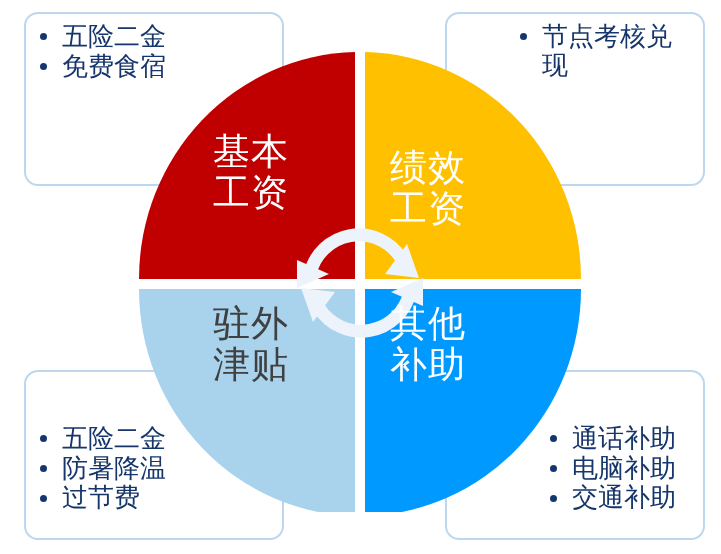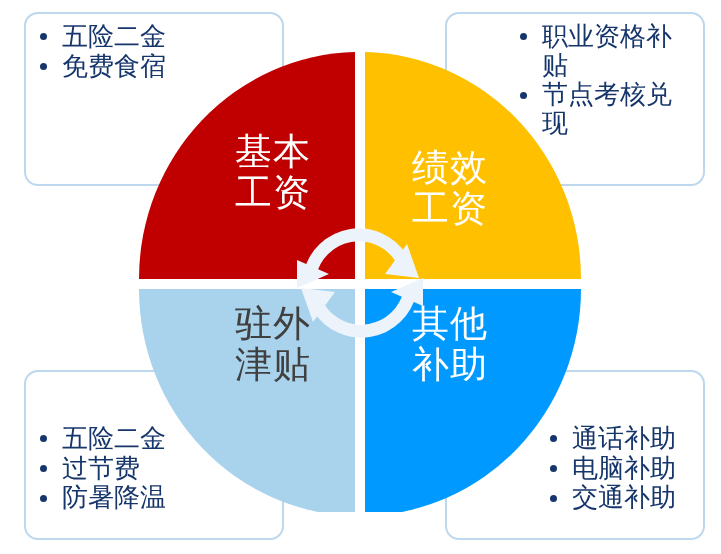--- a/index.html
+++ b/index.html
@@ -81,21 +81,21 @@
     z-index: 2;
   }
   #wheel svg { display: block; width: 100%; height: 100%; }
 
   .quad-label {
     position: absolute;
     color: #FFFFFF;
     font-size: 37px;
     line-height: 1.10;
     font-weight: 400;
-    text-align: center;
+    text-align: left;
     white-space: pre-line;
     z-index: 4;
     font-family: "DejaVu Sans", "Liberation Sans", sans-serif;
     letter-spacing: 1px;
   }
   #label-tl { left: 213px; top: 132px; width: 120px; }
   #label-tr { left: 390px; top: 148px; width: 120px; }
   #label-bl { left: 213px; top: 304px; width: 120px; }
   #label-br { left: 390px; top: 304px; width: 120px; }
 </style>
@@ -105,29 +105,28 @@
 <div id="stage">
 
   <div class="callout" id="box-tl" style="border-color: rgb(189, 215, 238);"></div>
   <ul class="callout-list" id="list-tl" style="color: rgb(22, 54, 107);">
     <li><span class="bullet" style="background: rgb(22, 54, 107);"></span><span>五险二金</span></li>
     <li><span class="bullet" style="background: rgb(22, 54, 107);"></span><span>免费食宿</span></li>
   </ul>
 
   <div class="callout" id="box-tr" style="border-color: rgb(189, 215, 238);"></div>
   <ul class="callout-list" id="list-tr" style="color: rgb(22, 54, 107);">
-    <li><span class="bullet" style="background: rgb(22, 54, 107);"></span><span>职业资格补贴</span></li>
     <li><span class="bullet" style="background: rgb(22, 54, 107);"></span><span>节点考核兑现</span></li>
   </ul>
 
   <div class="callout" id="box-bl" style="border-color: rgb(189, 215, 238);"></div>
   <ul class="callout-list" id="list-bl" style="color: rgb(22, 54, 107);">
     <li><span class="bullet" style="background: rgb(22, 54, 107);"></span><span>五险二金</span></li>
+    <li><span class="bullet" style="background: rgb(22, 54, 107);"></span><span>防暑降温</span></li>
     <li><span class="bullet" style="background: rgb(22, 54, 107);"></span><span>过节费</span></li>
-    <li><span class="bullet" style="background: rgb(22, 54, 107);"></span><span>防暑降温</span></li>
   </ul>
 
   <div class="callout" id="box-br" style="border-color: rgb(189, 215, 238);"></div>
   <ul class="callout-list" id="list-br" style="color: rgb(22, 54, 107);">
     <li><span class="bullet" style="background: rgb(22, 54, 107);"></span><span>通话补助</span></li>
     <li><span class="bullet" style="background: rgb(22, 54, 107);"></span><span>电脑补助</span></li>
     <li><span class="bullet" style="background: rgb(22, 54, 107);"></span><span>交通补助</span></li>
   </ul>
 
   <div id="wheel">

